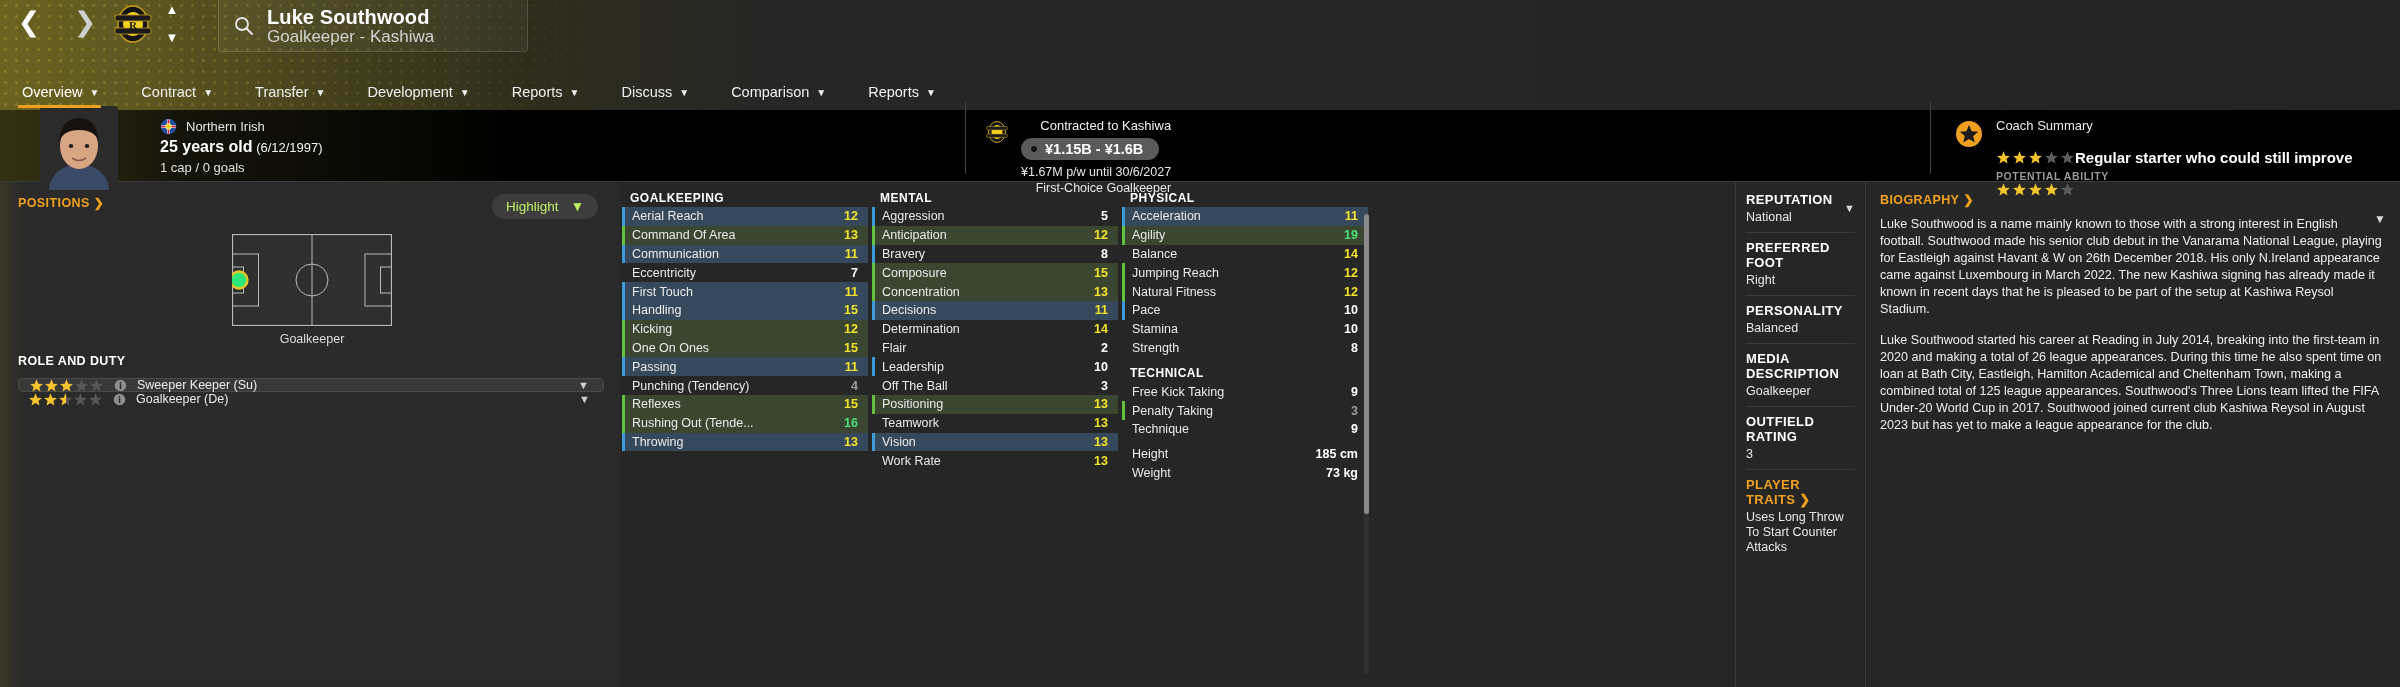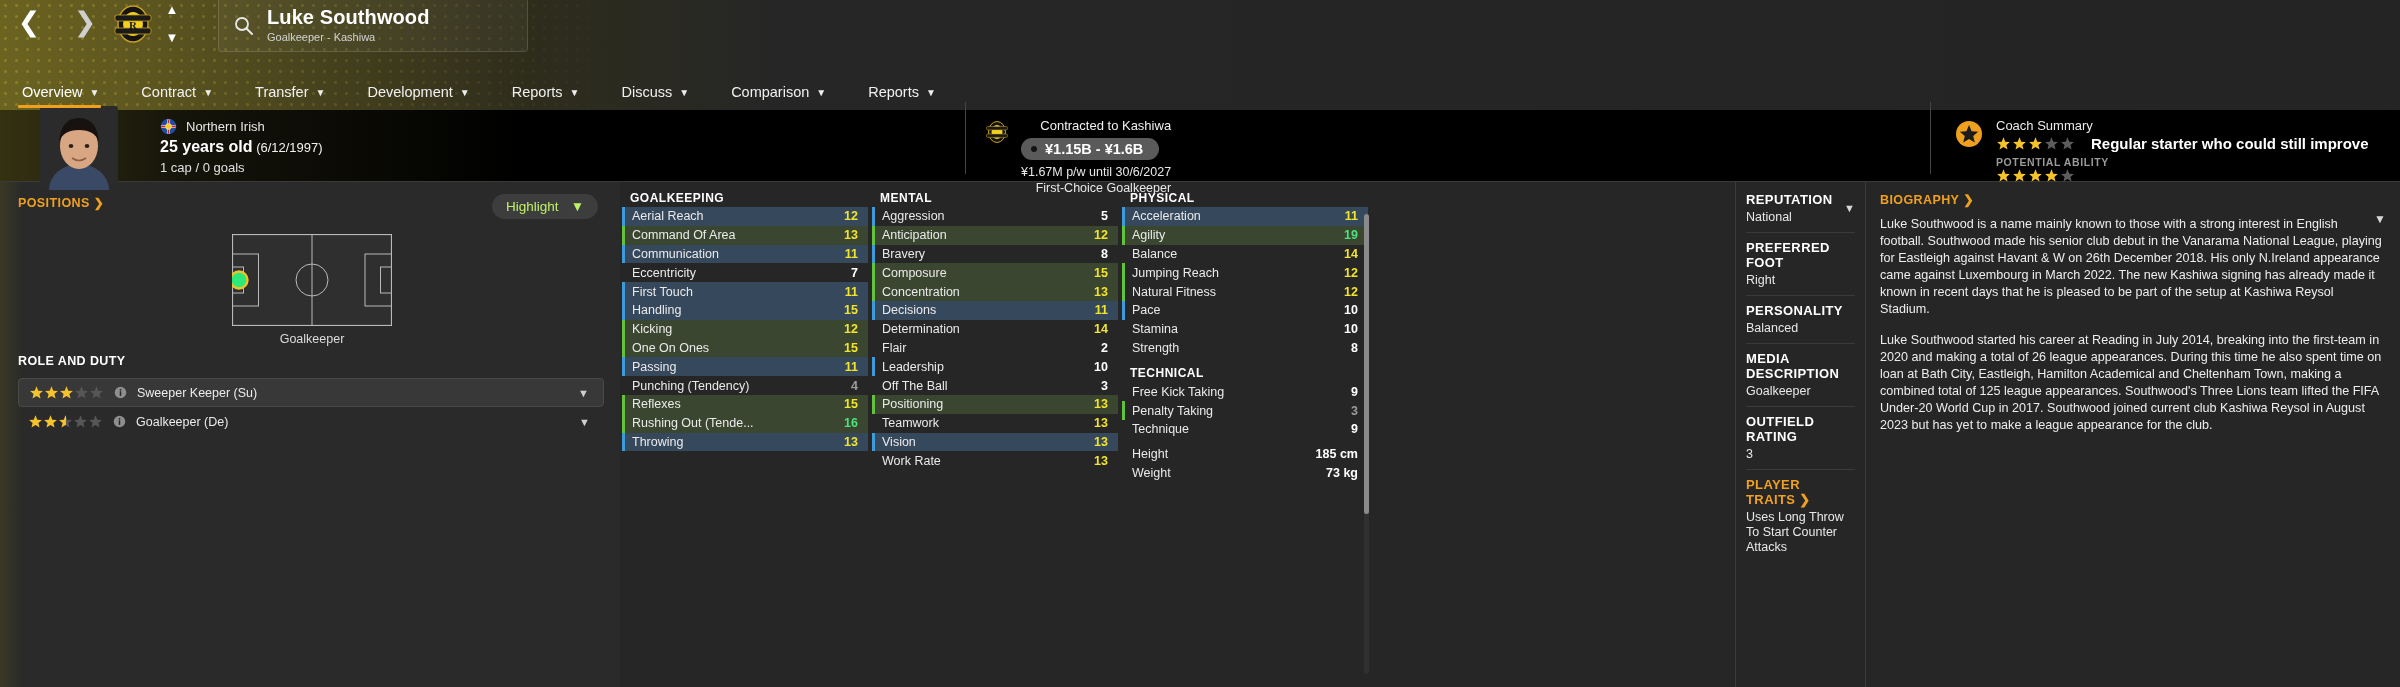--- a/index.html
+++ b/index.html
@@ -43,21 +43,21 @@
     min-width: 310px; padding: 4px 26px 4px 14px;
     background: rgba(255,255,255,.045);
     border: 1px solid rgba(255,255,255,.14);
     border-top: none;
     border-radius: 0 0 4px 4px;
     display: flex; align-items: center; gap: 12px; z-index: 3;
   }
   .mag { width: 22px; height: 22px; flex: 0 0 22px; }
   .chip-text { display: flex; flex-direction: column; justify-content: center; }
   .chip-name { font-size: 20px; font-weight: bold; color: #ffffff; letter-spacing: .1px; line-height: 22px; }
-  .chip-sub { font-size: 11px; color: #d2d2d2; line-height: 16px; margin-top: 1px; }
+  .chip-sub { font-size: 17px; color: #d2d2d2; line-height: 16px; margin-top: 1px; }
 
   .tabs { position: absolute; left: 14px; bottom: 0px; display: flex; align-items: flex-end; gap: 0; z-index: 3; }
   .tab {
     position: relative; padding: 6px 16px 10px 8px; margin-right: 18px;
     font-size: 14.5px; color: #f0f0f0; cursor: pointer; white-space: nowrap;
     display: flex; align-items: center; gap: 7px;
   }
   .tab.active { color: #ffffff; }
   .tab.active::after {
     content: ""; position: absolute; left: 4px; right: 14px; bottom: 2px;
@@ -100,21 +100,21 @@
   }
   .pill-dot { width: 6px; height: 6px; border-radius: 50%; background: #141414; }
   .pill-text { font-size: 14.5px; font-weight: bold; color: #ffffff; }
   .ct-wage { font-size: 12.5px; color: #e8e8e8; }
   .ct-status { font-size: 12.5px; color: #e8e8e8; }
 
   .coach-wrap { position: absolute; left: 1955px; top: 8px; display: flex; gap: 13px; z-index: 2; }
   .coach-star-icon { width: 28px; height: 28px; margin-top: 2px; flex: 0 0 28px; }
   .coach-lines { display: flex; flex-direction: column; }
   .coach-title { font-size: 13px; color: #e9e9e9; }
-  .coach-row { display: flex; align-items: center; gap: 16px; margin-top: 2px; }
+  .coach-row { display: flex; align-items: center; gap: 0; margin-top: 16px; }
   .coach-verdict { font-size: 15px; font-weight: bold; color: #ffffff; white-space: nowrap; }
   .pa-label { margin-top: 4px; font-size: 10.5px; font-weight: bold; letter-spacing: .6px; color: #9a9a9a; }
   .stars { display: flex; gap: 1px; }
   .star { width: 15px; height: 15px; }
 
   
   .main { position: relative; height: 505px; display: flex; }
 
   
   .left-panel { position: relative; width: 620px; flex: 0 0 620px; background: #2a2a2a; }
@@ -135,21 +135,21 @@
     display: flex; align-items: center; gap: 12px; cursor: pointer;
   }
   .highlight-btn span { font-size: 13.5px; color: #bef264; }
 
   .pitch { position: absolute; left: 232px; top: 52px; width: 160px; height: 92px; }
   .pitch-label { position: absolute; left: 232px; top: 150px; width: 160px; text-align: center;
                  font-size: 12.5px; color: #dcdcdc; }
 
   .role-list { position: absolute; left: 18px; right: 16px; top: 196px; }
   .role-row {
-    height: 29px; display: flex; align-items: center; gap: 10px;
+    height: 14px; display: flex; align-items: center; gap: 10px;
     padding: 0 14px 0 10px; border-radius: 4px; cursor: pointer;
   }
   .role-row.sel { background: #383838; border: 1px solid #4a4a4a; }
   .role-row .stars { gap: 0px; }
   .role-info { width: 13px; height: 13px; flex: 0 0 13px; }
   .role-name { font-size: 12.5px; color: #ebebeb; flex: 1; }
   .role-chev { font-size: 11px; color: #cfcfcf; }
 
   
   .attrs { position: relative; width: 1115px; flex: 0 0 1115px; background: #262626;

